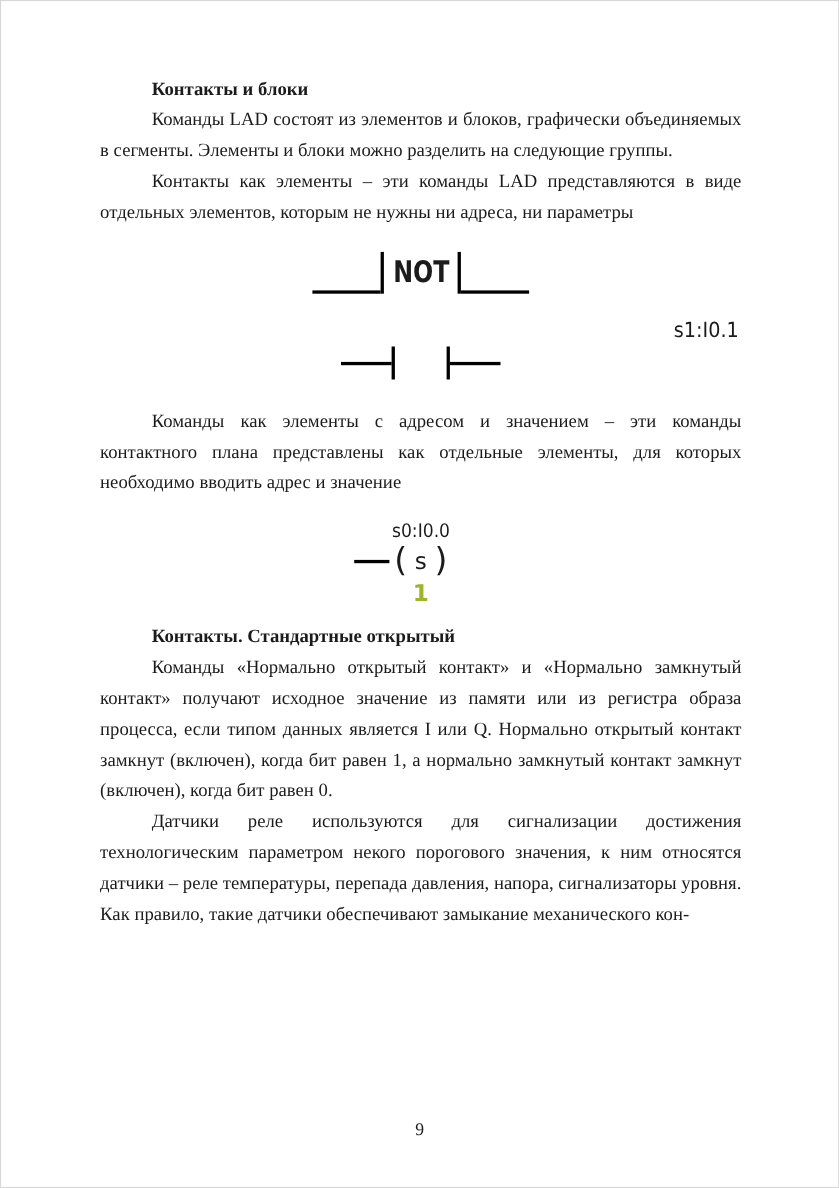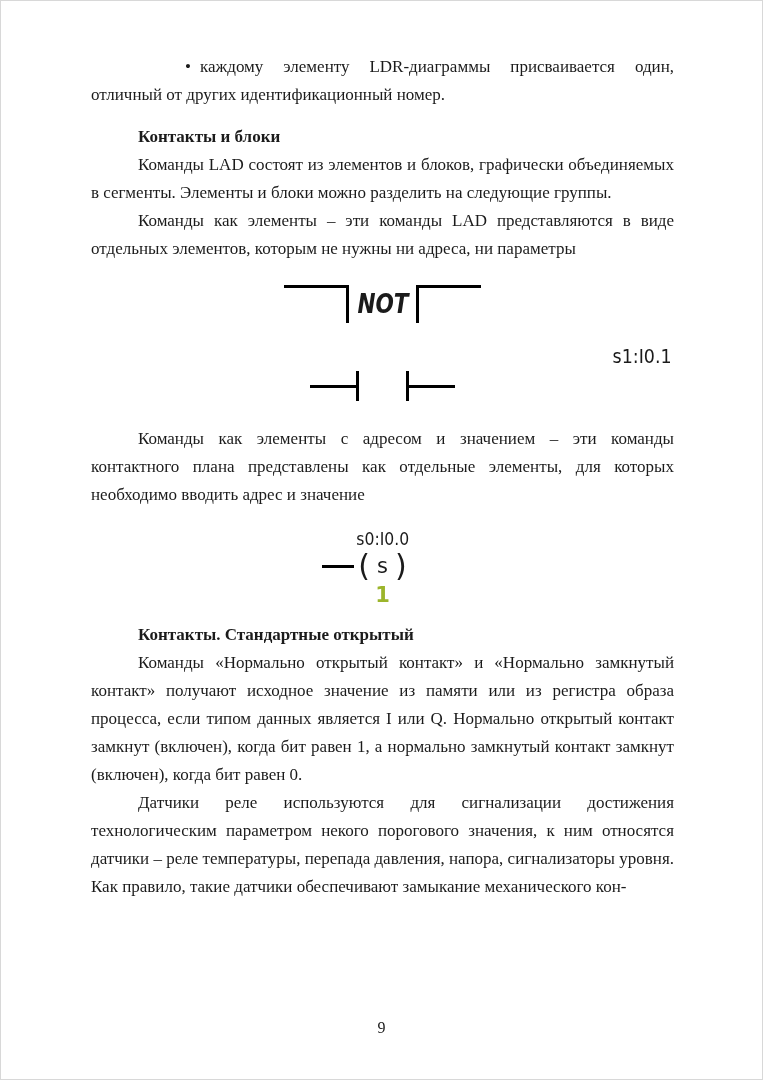--- a/index.html
+++ b/index.html
@@ -35,25 +35,24 @@
     display: inline-block;
     margin-right: 9px;
     font-size: 17px;
   }
   
   .hline { display: inline-block; height: 3px; background: #000; }
   .vbar  { display: inline-block; width: 3px; background: #000; }
 
   .diagram-not {
     display: flex;
-    align-items: flex-start;
+    align-items: flex-end;
     justify-content: center;
     margin: 22px 0 22px;
     height: 38px;
-    font-style: italic;
   }
   .diagram-not .hline { width: 62px; }
   .diagram-not .vbar  { height: 38px; }
   .not-label {
     display: inline-block;
     font-family: "DejaVu Sans", sans-serif;
     font-size: 27px;
     font-weight: bold;
     transform: scaleX(0.8);
     padding: 0 2px;
@@ -132,27 +131,26 @@
     bottom: 42px;
     text-align: center;
     font-size: 16px;
   }
 </style>
 </head>
 <body>
 
 <div class="page">
 
-  <p class="bullet-para"><span class="bullet">•</span><span>каждому элементу LDR-диаграммы присваивается один, отличный от других идентификационный номер.</span></p>
 
   <h3 class="heading">Контакты и блоки</h3>
 
   <p class="para">Команды LAD состоят из элементов и блоков, графически объединяемых в сегменты. Элементы и блоки можно разделить на следующие группы.</p>
 
-  <p class="para">Команды как элементы – эти команды LAD представляются в виде отдельных элементов, которым не нужны ни адреса, ни параметры</p>
+  <p class="para">Контакты как элементы – эти команды LAD представляются в виде отдельных элементов, которым не нужны ни адреса, ни параметры</p>
 
   <div class="diagram-not">
     <span class="hline"></span>
     <span class="vbar"></span>
     <span class="not-label">NOT</span>
     <span class="vbar"></span>
     <span class="hline"></span>
   </div>
 
 

